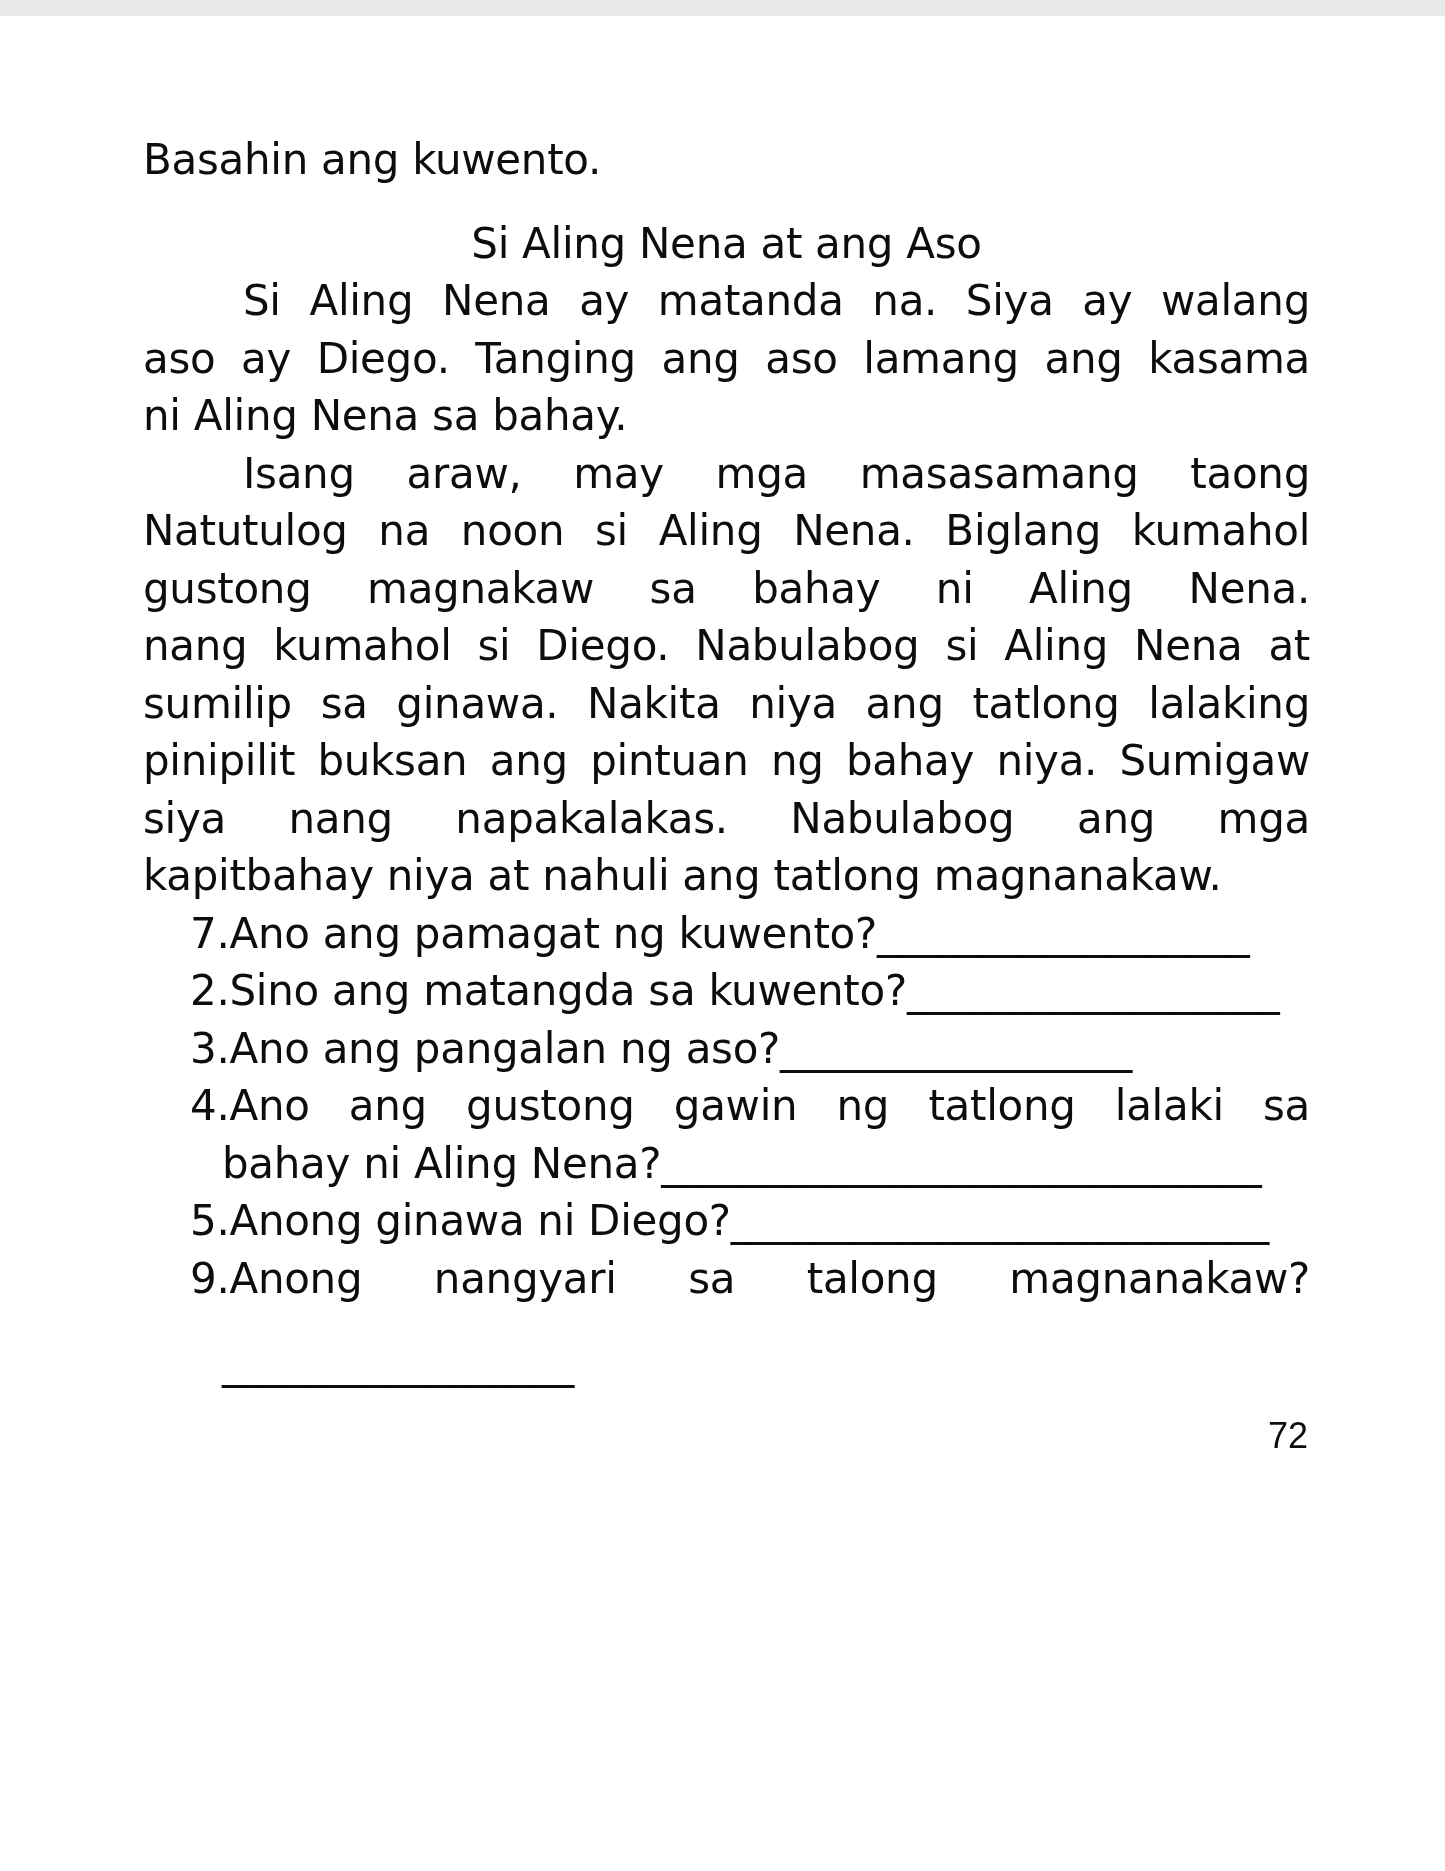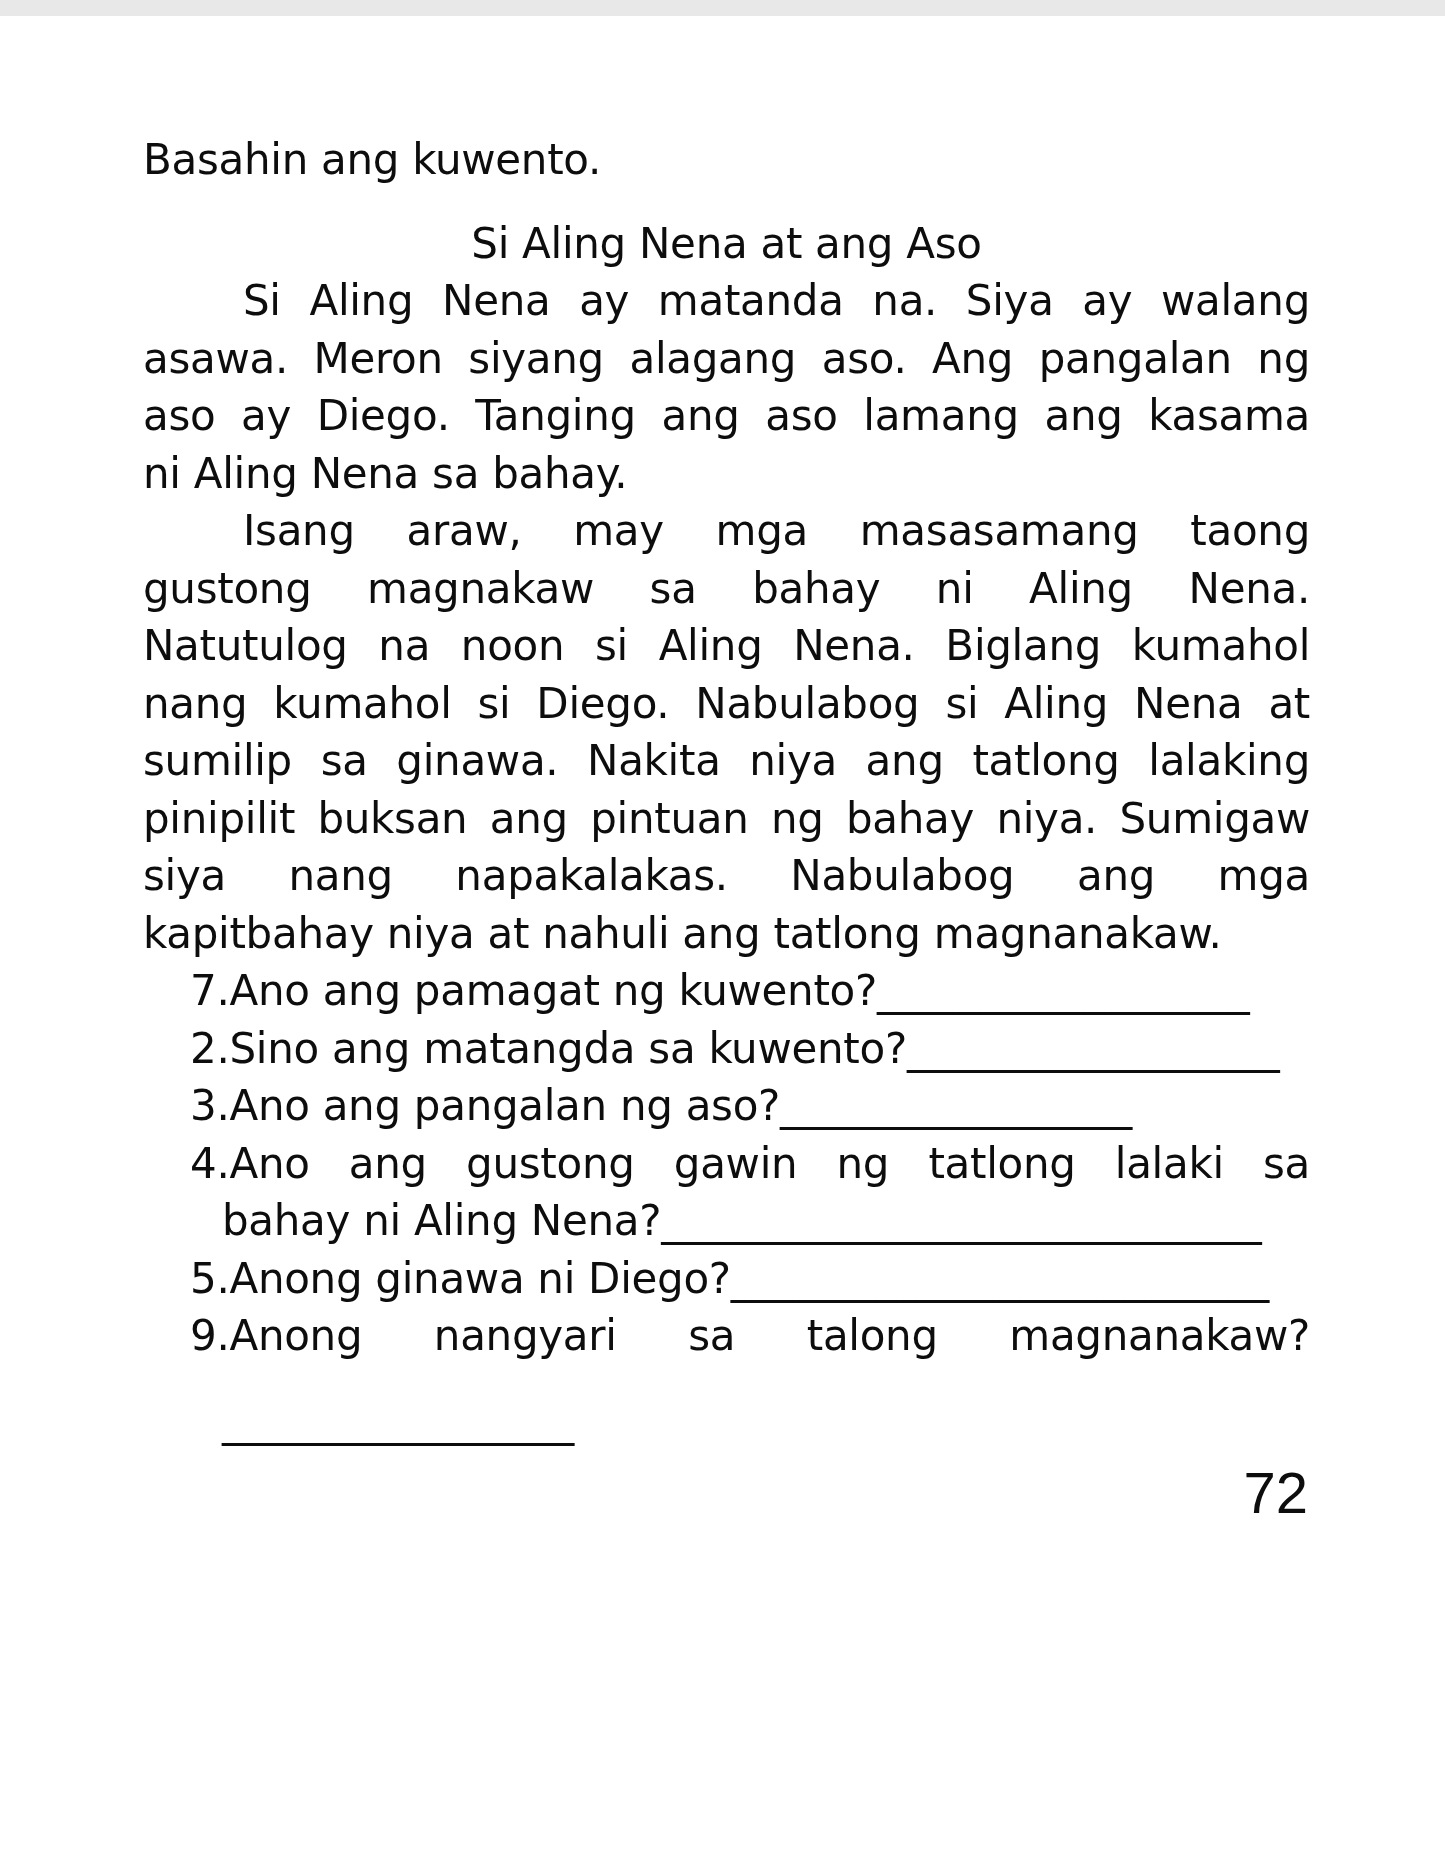--- a/index.html
+++ b/index.html
@@ -31,48 +31,47 @@
     text-align: center;
     margin-top: 26px;
   }
   .ind1 { text-indent: 100px; }
   .ind2 { text-indent: 118px; }
   .qlist { padding-left: 47px; }
   .qwrap { padding-left: 32px; }
   .dashline { margin-top: 28px; }
   .pagenum {
     font-family: "Liberation Sans", sans-serif;
-    font-size: 58px;
+    font-size: 36px;
     line-height: 57.5px;
     text-align: right;
     margin-top: 14px;
     padding-right: 2px;
   }
 </style>
 </head>
 <body>
 
 <div class="page">
   <div class="content">
 
     <div class="line">Basahin ang kuwento.</div>
 
     <div class="line title">Si Aling Nena at ang Aso</div>
 
     <div>
       <div class="line jline ind1">Si Aling Nena ay matanda na. Siya ay walang</div>
-      <div class="line jline">asawa. Meron siyang alagang aso. Ang pangalan ng</div>
       <div class="line jline">aso ay Diego. Tanging ang aso lamang ang kasama</div>
       <div class="line">ni Aling Nena sa bahay.</div>
     </div>
 
     <div>
       <div class="line jline ind1">Isang araw, may mga masasamang taong</div>
+      <div class="line jline">Natutulog na noon si Aling Nena. Biglang kumahol</div>
       <div class="line jline">gustong magnakaw sa bahay ni Aling Nena.</div>
-      <div class="line jline">Natutulog na noon si Aling Nena. Biglang kumahol</div>
       <div class="line jline">nang kumahol si Diego. Nabulabog si Aling Nena at</div>
       <div class="line jline">sumilip sa ginawa. Nakita niya ang tatlong lalaking</div>
       <div class="line jline">pinipilit buksan ang pintuan ng bahay niya. Sumigaw</div>
       <div class="line jline">siya nang napakalakas. Nabulabog ang mga</div>
       <div class="line">kapitbahay niya at nahuli ang tatlong magnanakaw.</div>
     </div>
 
 
 
     <div class="qlist">

